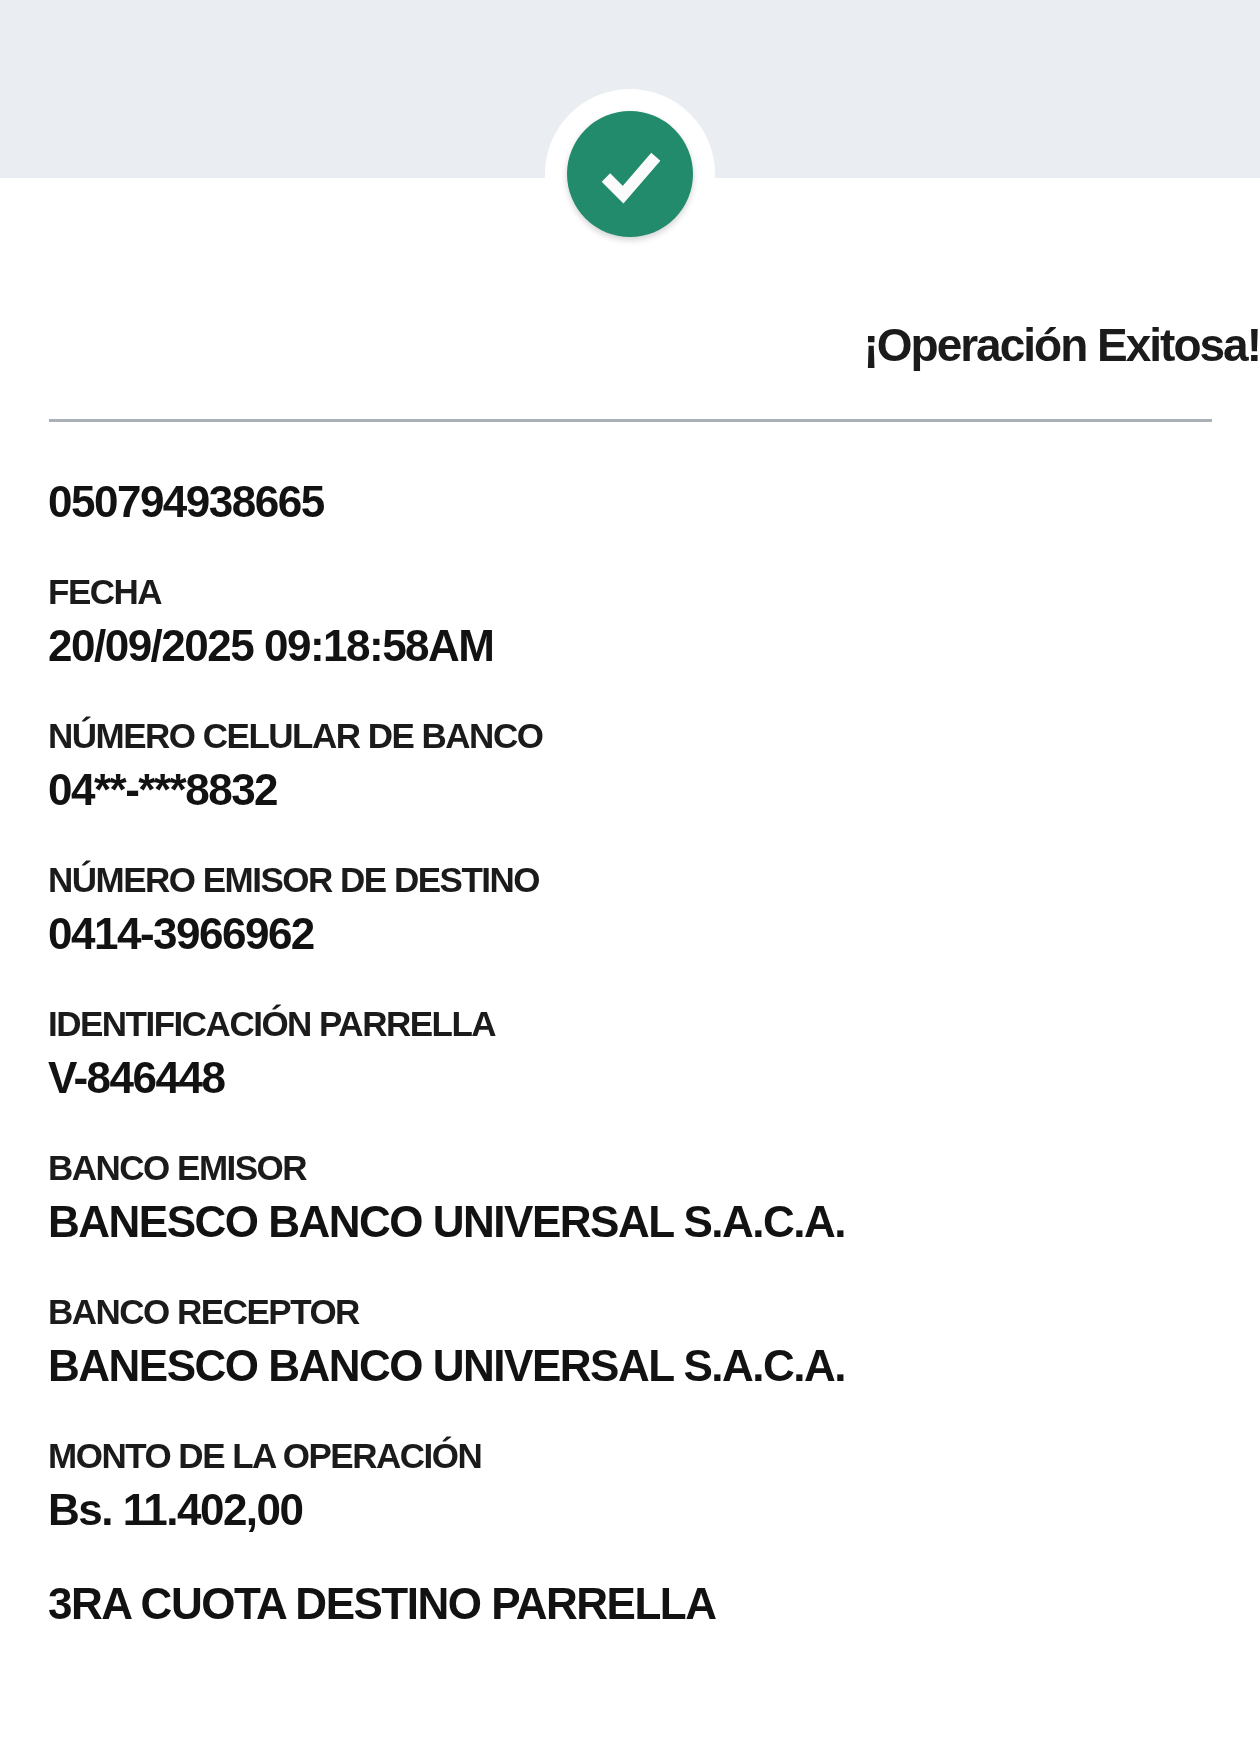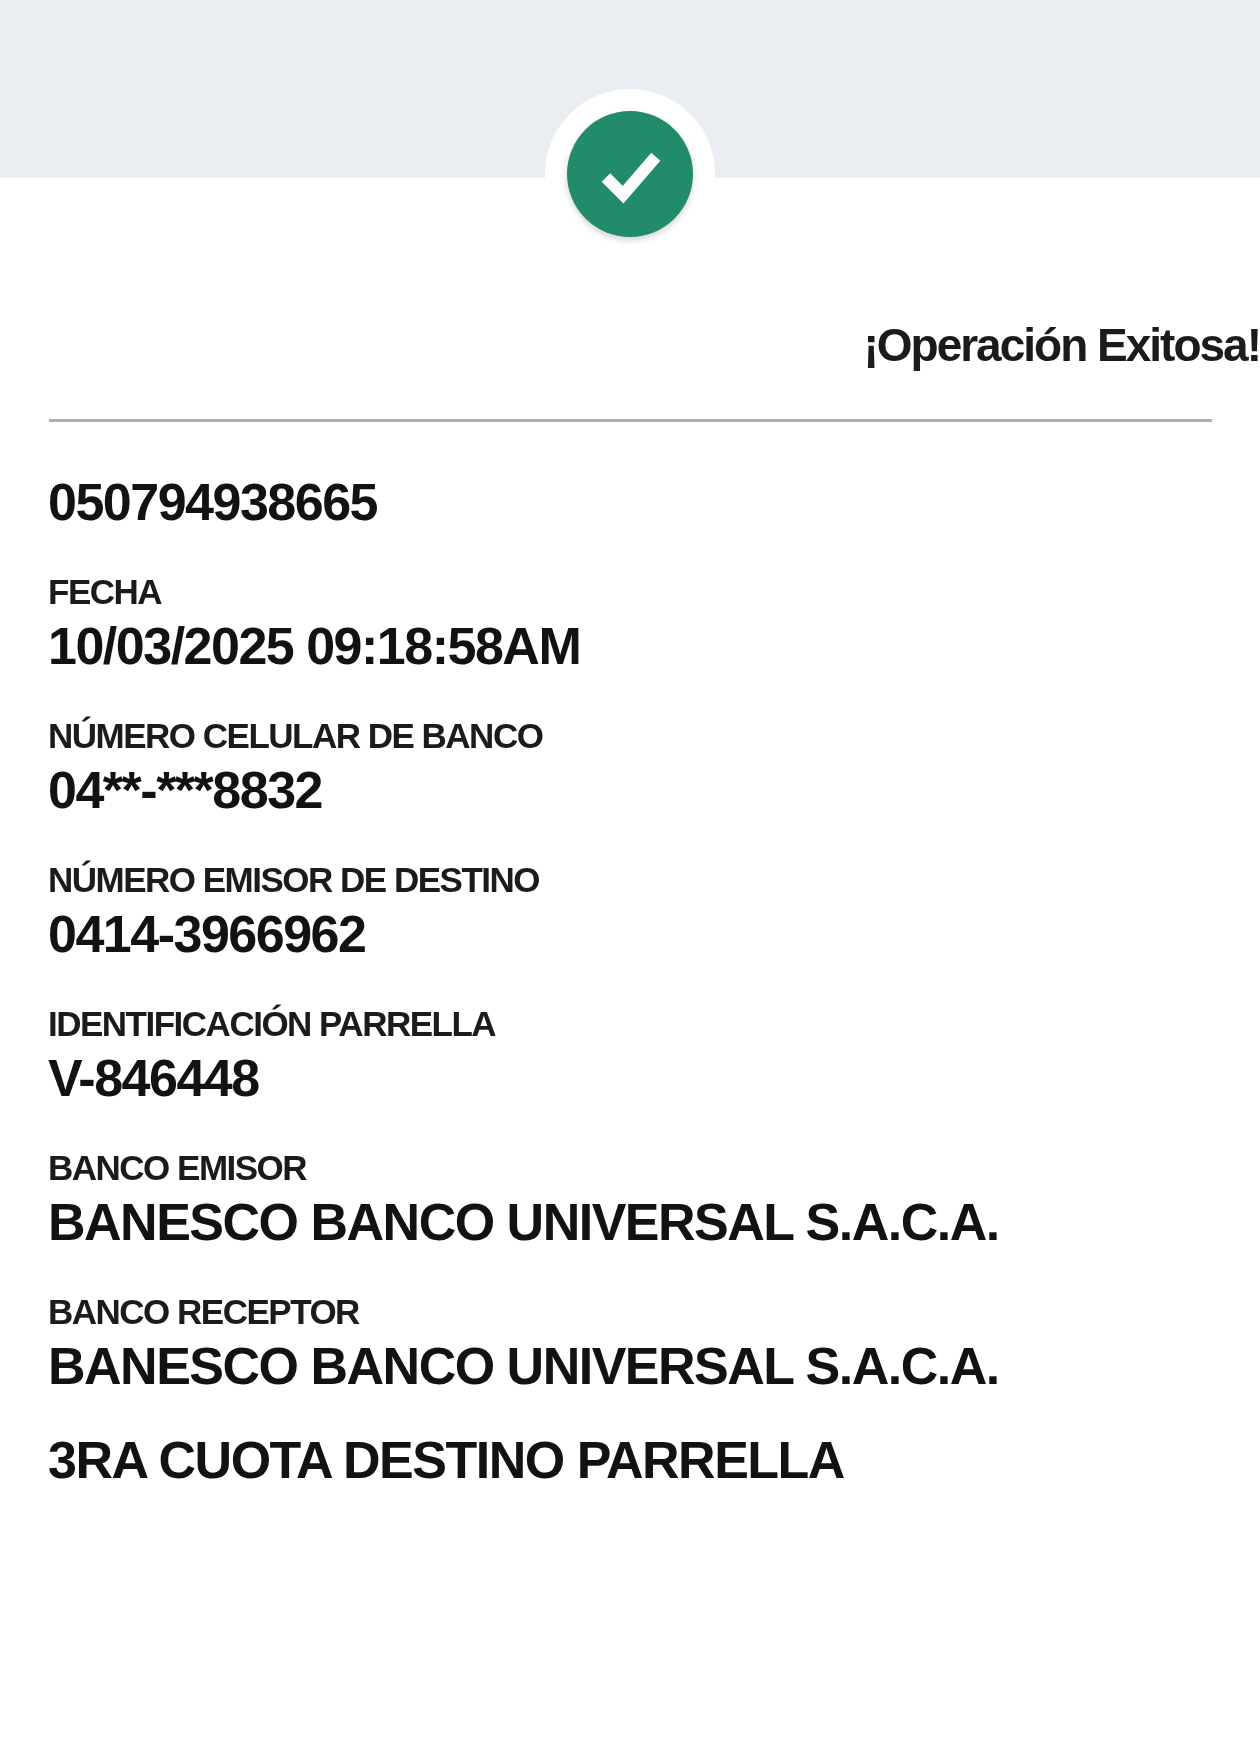--- a/index.html
+++ b/index.html
@@ -79,21 +79,21 @@
   }
   .field-label {
     font-size: 35px;
     line-height: 42px;
     font-weight: 700;
     letter-spacing: -1.5px;
     color: #1B1B1B;
     margin-bottom: 8px;
   }
   .field-value {
-    font-size: 52px;
+    font-size: 44px;
     line-height: 50px;
     font-weight: 700;
     letter-spacing: -1.5px;
     color: #121212;
   }
 </style>
 </head>
 <body>
 
 <div class="screen">
@@ -112,21 +112,21 @@
 
   <div class="divider"></div>
 
   <div class="fields">
     <div class="field-row">
       <div class="field-value">050794938665</div>
     </div>
 
     <div class="field-row">
       <div class="field-label">FECHA</div>
-      <div class="field-value">10/03/2025 09:18:58AM</div>
+      <div class="field-value">20/09/2025 09:18:58AM</div>
     </div>
 
     <div class="field-row">
       <div class="field-label">NÚMERO CELULAR DE BANCO</div>
       <div class="field-value">04**-***8832</div>
     </div>
 
     <div class="field-row">
       <div class="field-label">NÚMERO EMISOR DE DESTINO</div>
       <div class="field-value">0414-3966962</div>
@@ -140,19 +140,23 @@
     <div class="field-row">
       <div class="field-label">BANCO EMISOR</div>
       <div class="field-value">BANESCO BANCO UNIVERSAL S.A.C.A.</div>
     </div>
 
     <div class="field-row">
       <div class="field-label">BANCO RECEPTOR</div>
       <div class="field-value">BANESCO BANCO UNIVERSAL S.A.C.A.</div>
     </div>
 
+    <div class="field-row">
+      <div class="field-label">MONTO DE LA OPERACIÓN</div>
+      <div class="field-value">Bs. 11.402,00</div>
+    </div>
 
     <div class="field-row">
       <div class="field-value">3RA CUOTA DESTINO PARRELLA</div>
     </div>
   </div>
 
 </div>
 
 </body></html>

